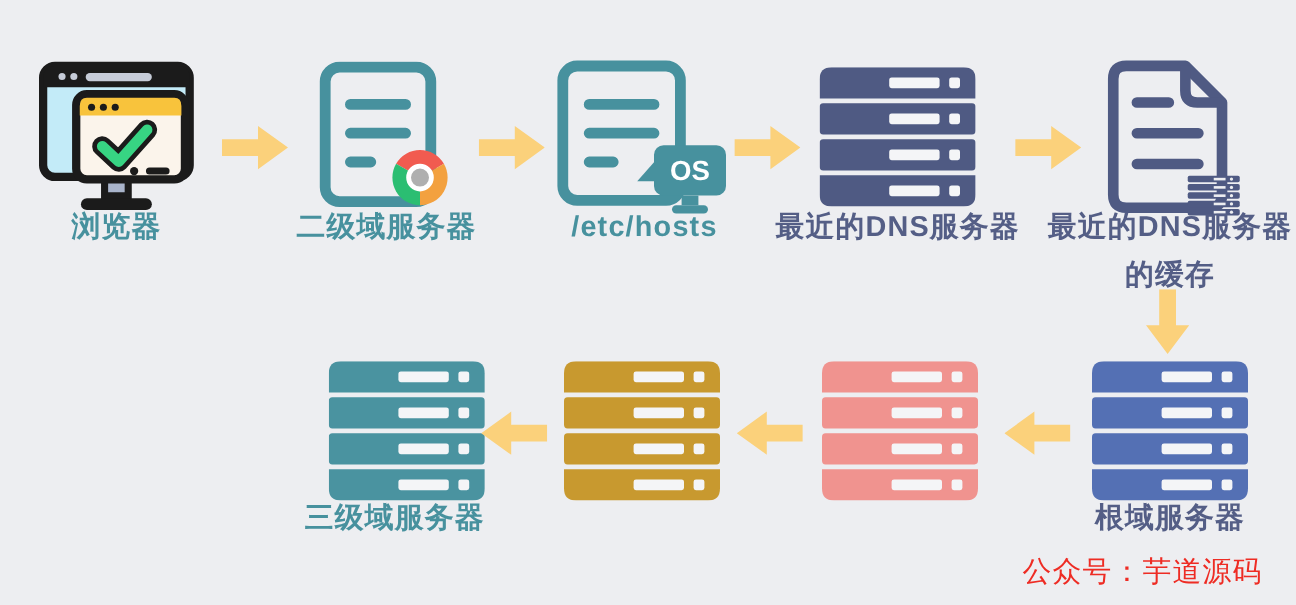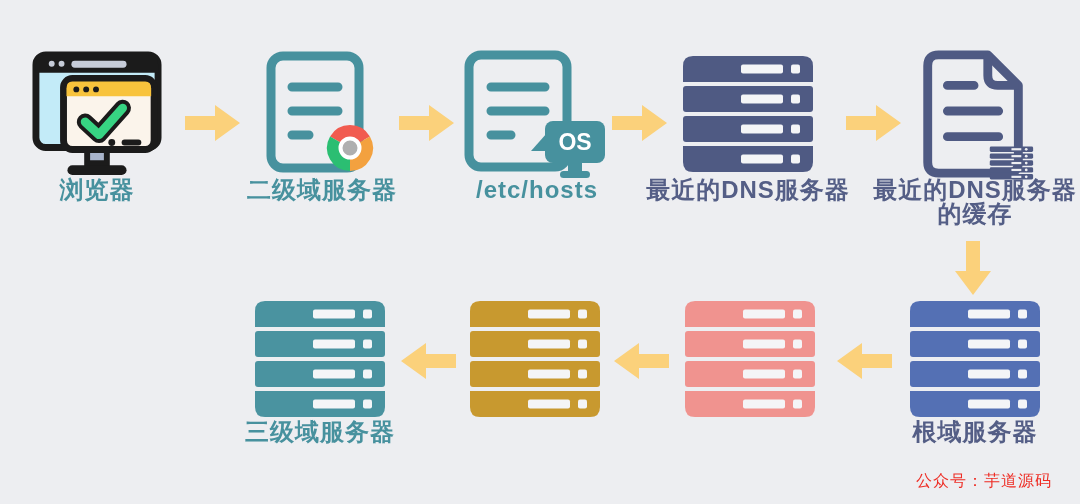--- a/index.html
+++ b/index.html
@@ -24,33 +24,33 @@
   .arrow svg{display:block;}
   
   #n1{left:22px;top:52px;width:150px;}
   #n2{left:252px;top:52px;width:140px;}
   #n3{left:462px;top:52px;width:150px;}
   #n4{left:678px;top:52px;width:140px;}
   #n5{left:885px;top:52px;width:180px;}
   #n6{left:905px;top:300px;width:140px;}
   #n7{left:680px;top:300px;width:140px;}
   #n8{left:465px;top:300px;width:140px;}
-  #n9{left:250px;top:300px;width:140px;}
+  #n9{left:264px;top:300px;width:140px;align-items:flex-end;}
   #a1{left:185px;top:104px;}
   #a2{left:399px;top:104px;}
   #a3{left:612px;top:104px;}
   #a4{left:846px;top:104px;}
   #a5{left:954px;top:241px;}
   #a6{left:837px;top:342px;}
   #a7{left:614px;top:342px;}
   #a8{left:401px;top:342px;}
   .watermark{
     position:absolute;right:28px;bottom:12px;
     font-family:"Liberation Serif","DejaVu Serif",serif;
-    font-size:16px;color:#EE2C24;letter-spacing:1px;margin-left:16px;
+    font-size:24px;color:#EE2C24;letter-spacing:1px;margin-left:16px;
   }
 </style>
 </head>
 <body>
 
 <div class="node top" id="n1">
   <div class="icon-box">
     <svg width="140" height="130" viewBox="0 0 140 132">
       <rect x="8" y="6" width="124" height="94" rx="10" fill="#C3EBF8" stroke="#1B1B1B" stroke-width="7"></rect>
       <path d="M18,6 H122 Q132,6 132,16 V24 H8 V16 Q8,6 18,6 Z" fill="#1B1B1B"></path>
@@ -149,21 +149,21 @@
             <circle cx="113" cy="116.8" r="1.4"></circle>
           <rect x="98" y="122.7" width="10" height="2.2"></rect>
             <circle cx="113" cy="123.8" r="1.4"></circle>
           <rect x="98" y="129.7" width="10" height="2.2"></rect>
             <circle cx="113" cy="130.8" r="1.4"></circle>
         </g>
       </g>
     </svg>
   </div>
   <div class="label c-slate">最近的DNS服务器</div>
-  <div class="label c-slate" style="margin-top:0;">的缓存</div>
+  <div class="label c-slate" style="margin-top:16px;">的缓存</div>
 </div>
 
 <div class="node bot" id="n6">
   <div class="icon-box">
     <svg width="130" height="116" viewBox="0 0 130 116">
       <g fill="#5470B4">
         <path d="M10,0 H120 Q130,0 130,10 V26 H0 V10 Q0,0 10,0 Z"></path>
         <rect x="0" y="30" width="130" height="26" rx="3"></rect>
         <rect x="0" y="60" width="130" height="26" rx="3"></rect>
         <path d="M0,90 H130 V106 Q130,116 120,116 H10 Q0,116 0,106 Z"></path>

